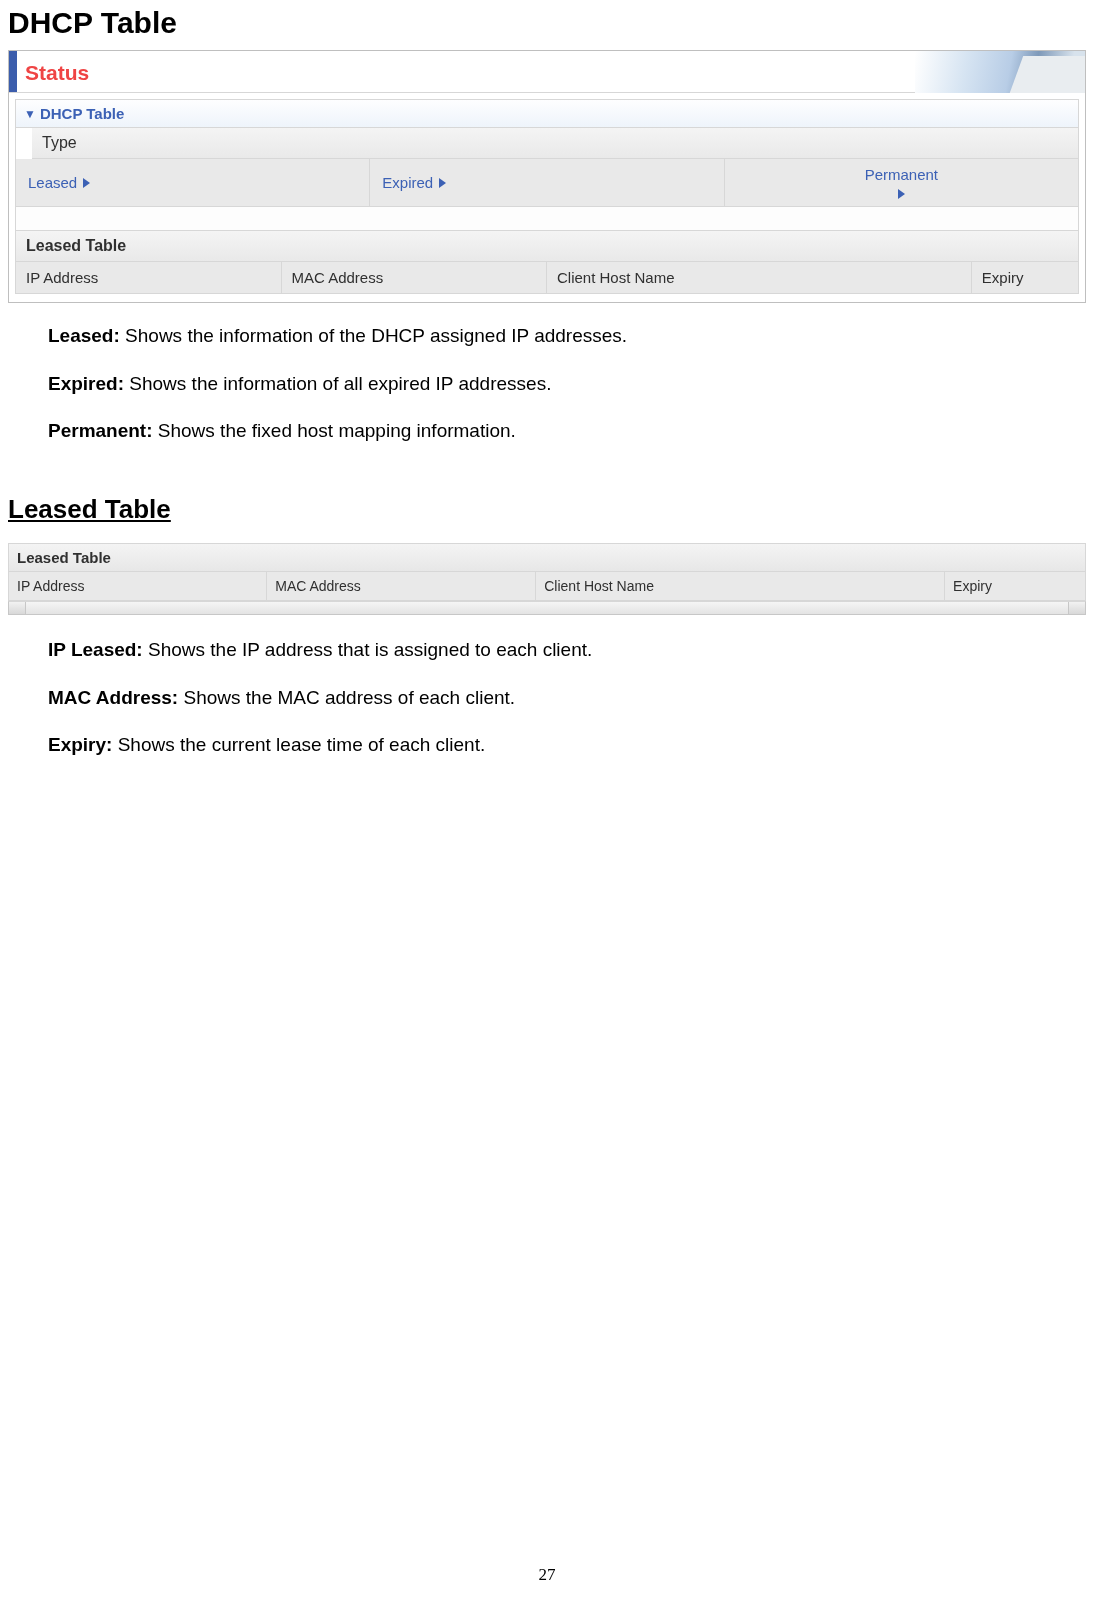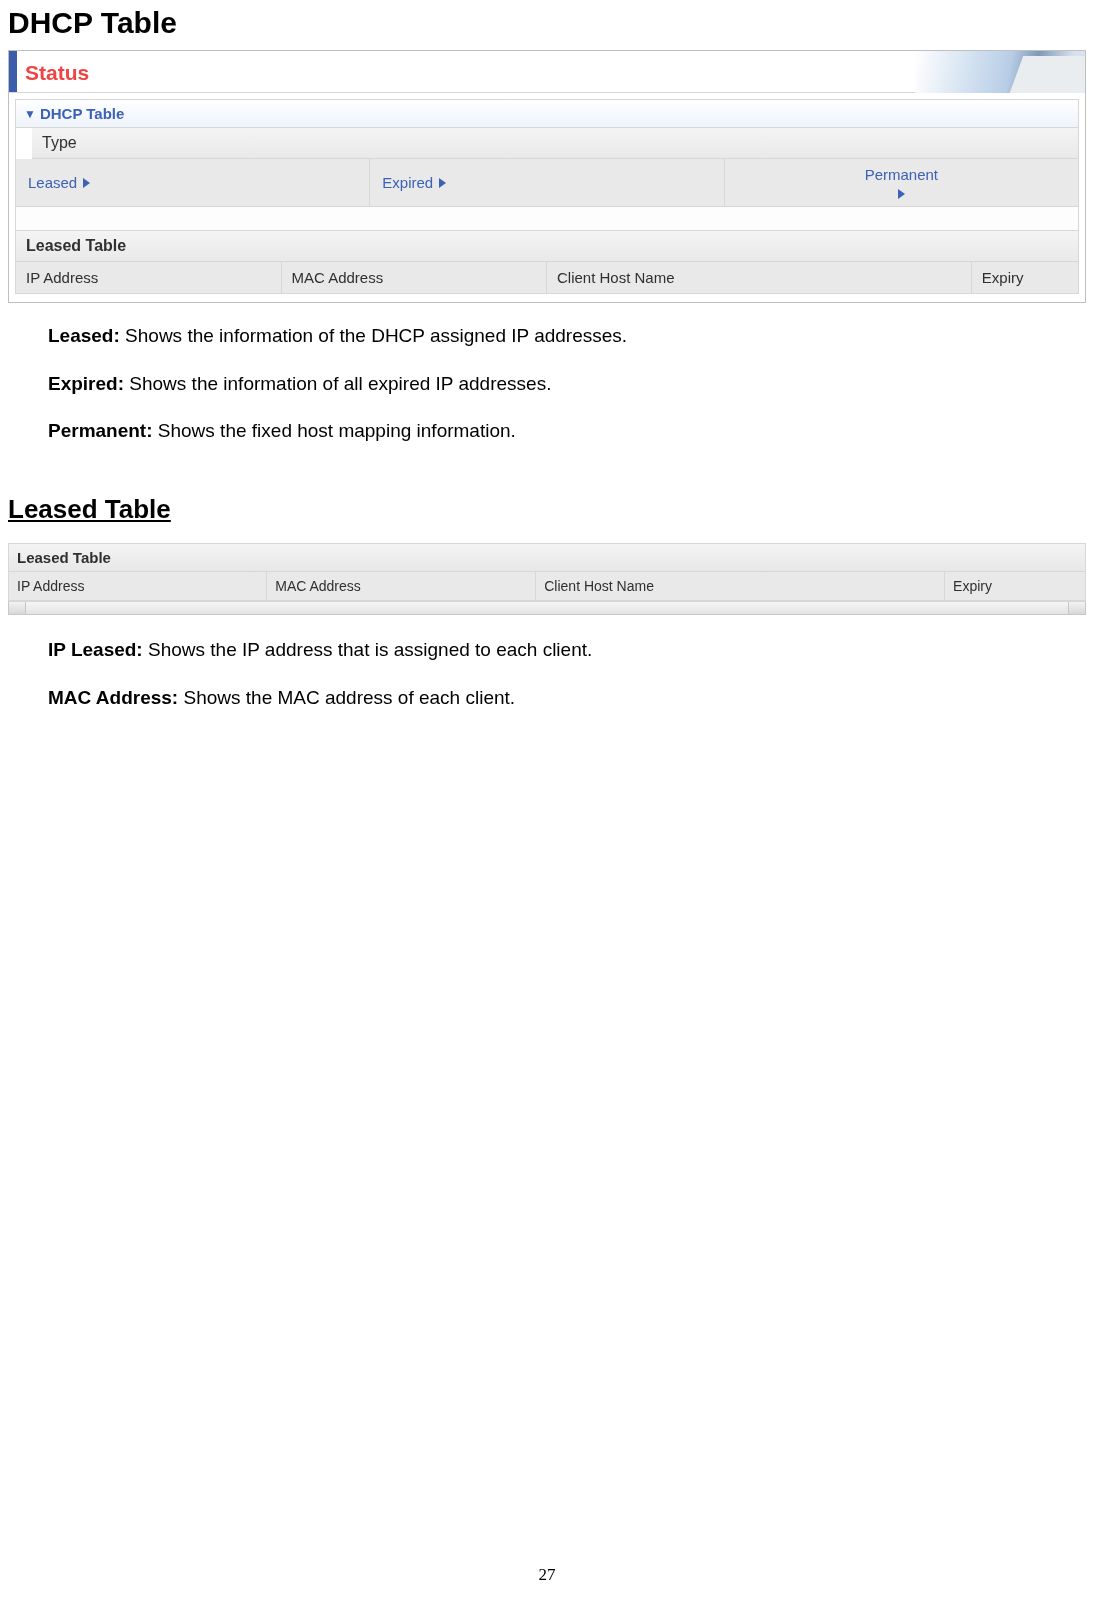--- a/index.html
+++ b/index.html
@@ -270,15 +270,16 @@
       <div class="col f3">Client Host Name</div>
       <div class="col f4">Expiry</div>
     </div>
   </div>
   <div class="scrollbar-fake"></div>
 </div>
 
 <div class="desc-block">
   <p><strong>IP Leased:</strong><span> Shows the IP address that is assigned to each client.</span></p>
   <p><strong>MAC Address:</strong><span> Shows the MAC address of each client.</span></p>
+  <p><strong>Expiry:</strong><span> Shows the current lease time of each client.</span></p>
 </div>
 
 <div class="page-number">27</div>
 
 </body></html>

